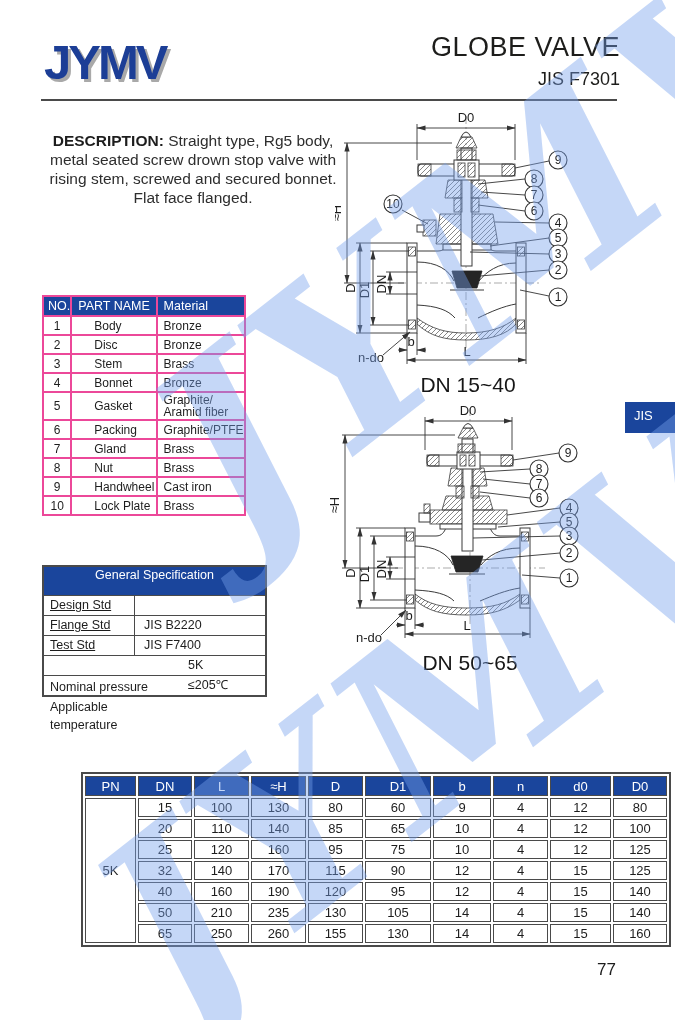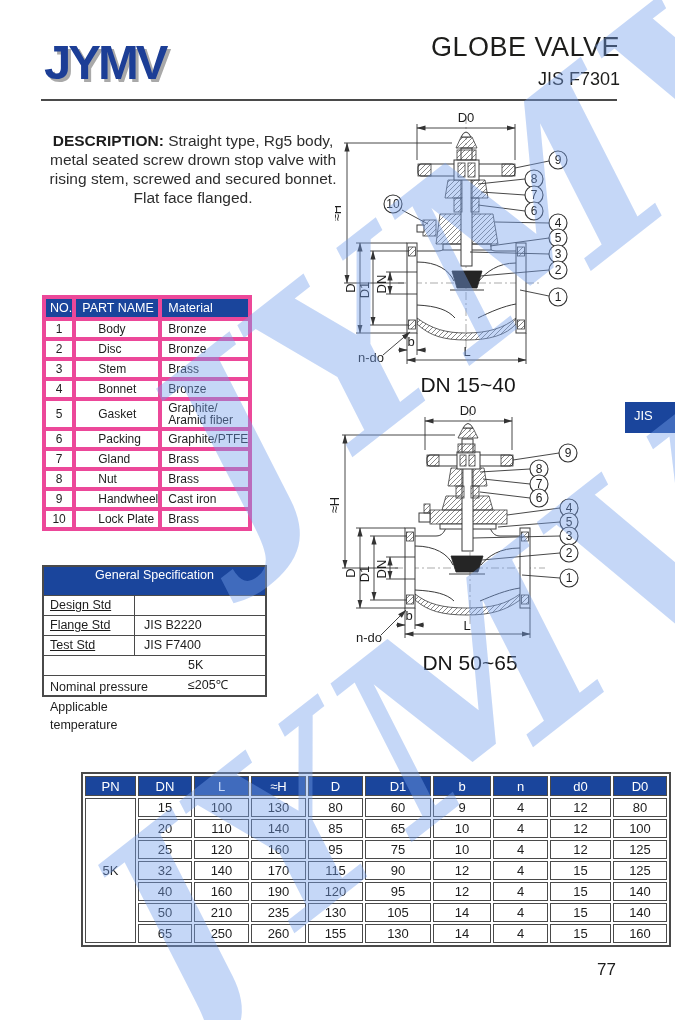--- a/index.html
+++ b/index.html
@@ -24,21 +24,21 @@
   .para b { color:#1d1d1d; }
   .desc { top:131px; }
   .appl { top:225px; }
 
   
   .parts-table {
     position:absolute; left:42px; top:295px; width:204px;
     border-collapse:collapse; font-size:12px; color:#1d1d1d;
     border:2px solid #4a4a4a;
   }
-  .parts-table th, .parts-table td { border:4px solid #ec4899; padding:1px 0; }
+  .parts-table th, .parts-table td { border:2px solid #ec4899; padding:1px 0; }
   .parts-table th {
     background:#1a459c; color:#ffffff; font-weight:normal;
     text-align:left; padding:2px 0 2px 6px; font-size:12.5px;
   }
   .parts-table th.cno { text-align:left; padding-left:4px; }
   .parts-table td.no { text-align:center; width:27px; }
   .parts-table td.pn { padding-left:22px; width:89px; }
   .parts-table td.mt { padding-left:6px; width:88px; line-height:12px; }
   .parts-table tr { height:19px; }
 

